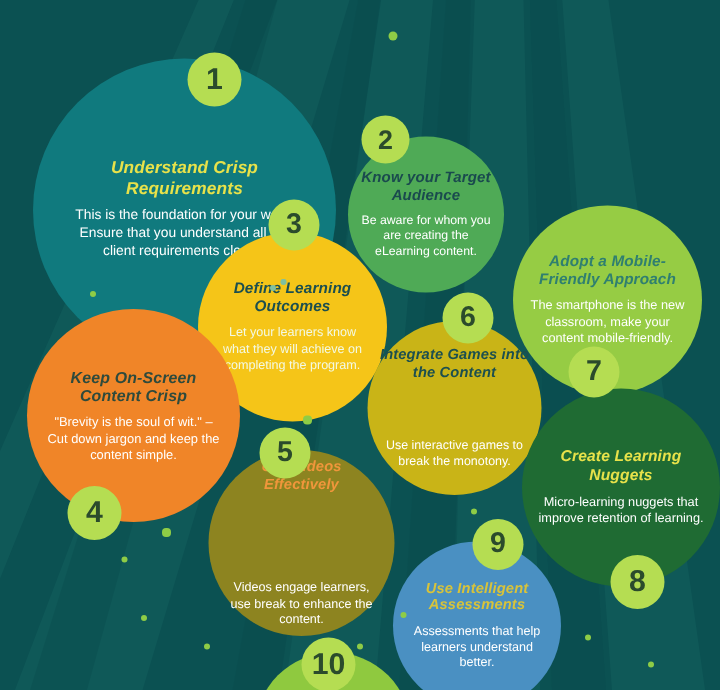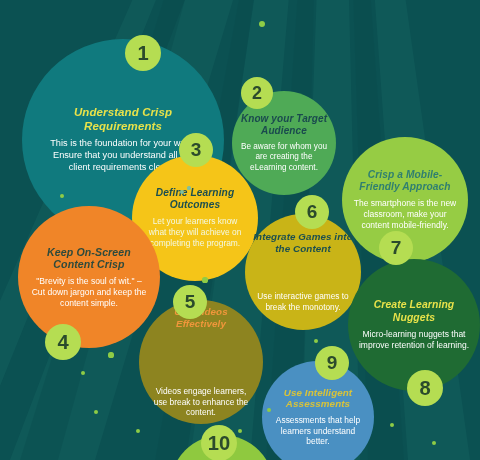--- a/index.html
+++ b/index.html
@@ -102,21 +102,21 @@
       </div>
       <div class="bubble" style="left: 139px; top: 300px; width: 124px; height: 124px; background: rgb(141, 132, 32); justify-content: space-between;">
         <div class="b-title" style="color: rgb(240, 150, 59); font-size: 9.8px; max-width: 104px;">Use Videos Effectively</div>
         <div class="b-body" style="color: rgb(255, 255, 255); font-size: 8.4px; max-width: 104px;">Videos engage learners, use break to enhance the content.</div>
       </div>
       <div class="bubble" style="left: 245px; top: 214px; width: 116px; height: 116px; background: rgb(201, 180, 23);">
         <div class="b-title" style="color: rgb(28, 79, 79); font-size: 9.8px; max-width: 100px;">Integrate Games into the Content</div>
         <div class="b-body" style="color: rgb(255, 255, 255); font-size: 8.3px; max-width: 100px; margin-top: 32px;">Use interactive games to break the monotony.</div>
       </div>
       <div class="bubble" style="left: 342px; top: 137px; width: 126px; height: 126px; background: rgb(150, 204, 68);">
-        <div class="b-title" style="color: rgb(47, 127, 112); font-size: 10.2px; max-width: 110px;">Crisp a Mobile-Friendly Approach</div>
+        <div class="b-title" style="color: rgb(47, 127, 112); font-size: 10.2px; max-width: 110px;">Adopt a Mobile-Friendly Approach</div>
         <div class="b-body" style="color: rgb(255, 255, 255); font-size: 8.5px; max-width: 110px;">The smartphone is the new classroom, make your content mobile-friendly.</div>
       </div>
       <div class="bubble" style="left: 348px; top: 259px; width: 132px; height: 132px; background: rgb(31, 107, 51);">
         <div class="b-title" style="color: rgb(232, 226, 74); font-size: 10.4px; max-width: 112px;">Create Learning Nuggets</div>
         <div class="b-body" style="color: rgb(255, 255, 255); font-size: 8.5px; max-width: 112px;">Micro-learning nuggets that improve retention of learning.</div>
       </div>
       <div class="bubble" style="left: 262px; top: 361px; width: 112px; height: 112px; background: rgb(74, 144, 194);">
         <div class="b-title" style="color: rgb(216, 195, 58); font-size: 9.8px; max-width: 100px;">Use Intelligent Assessments</div>
         <div class="b-body" style="color: rgb(255, 255, 255); font-size: 8.4px; max-width: 100px;">Assessments that help learners understand better.</div>
       </div>

